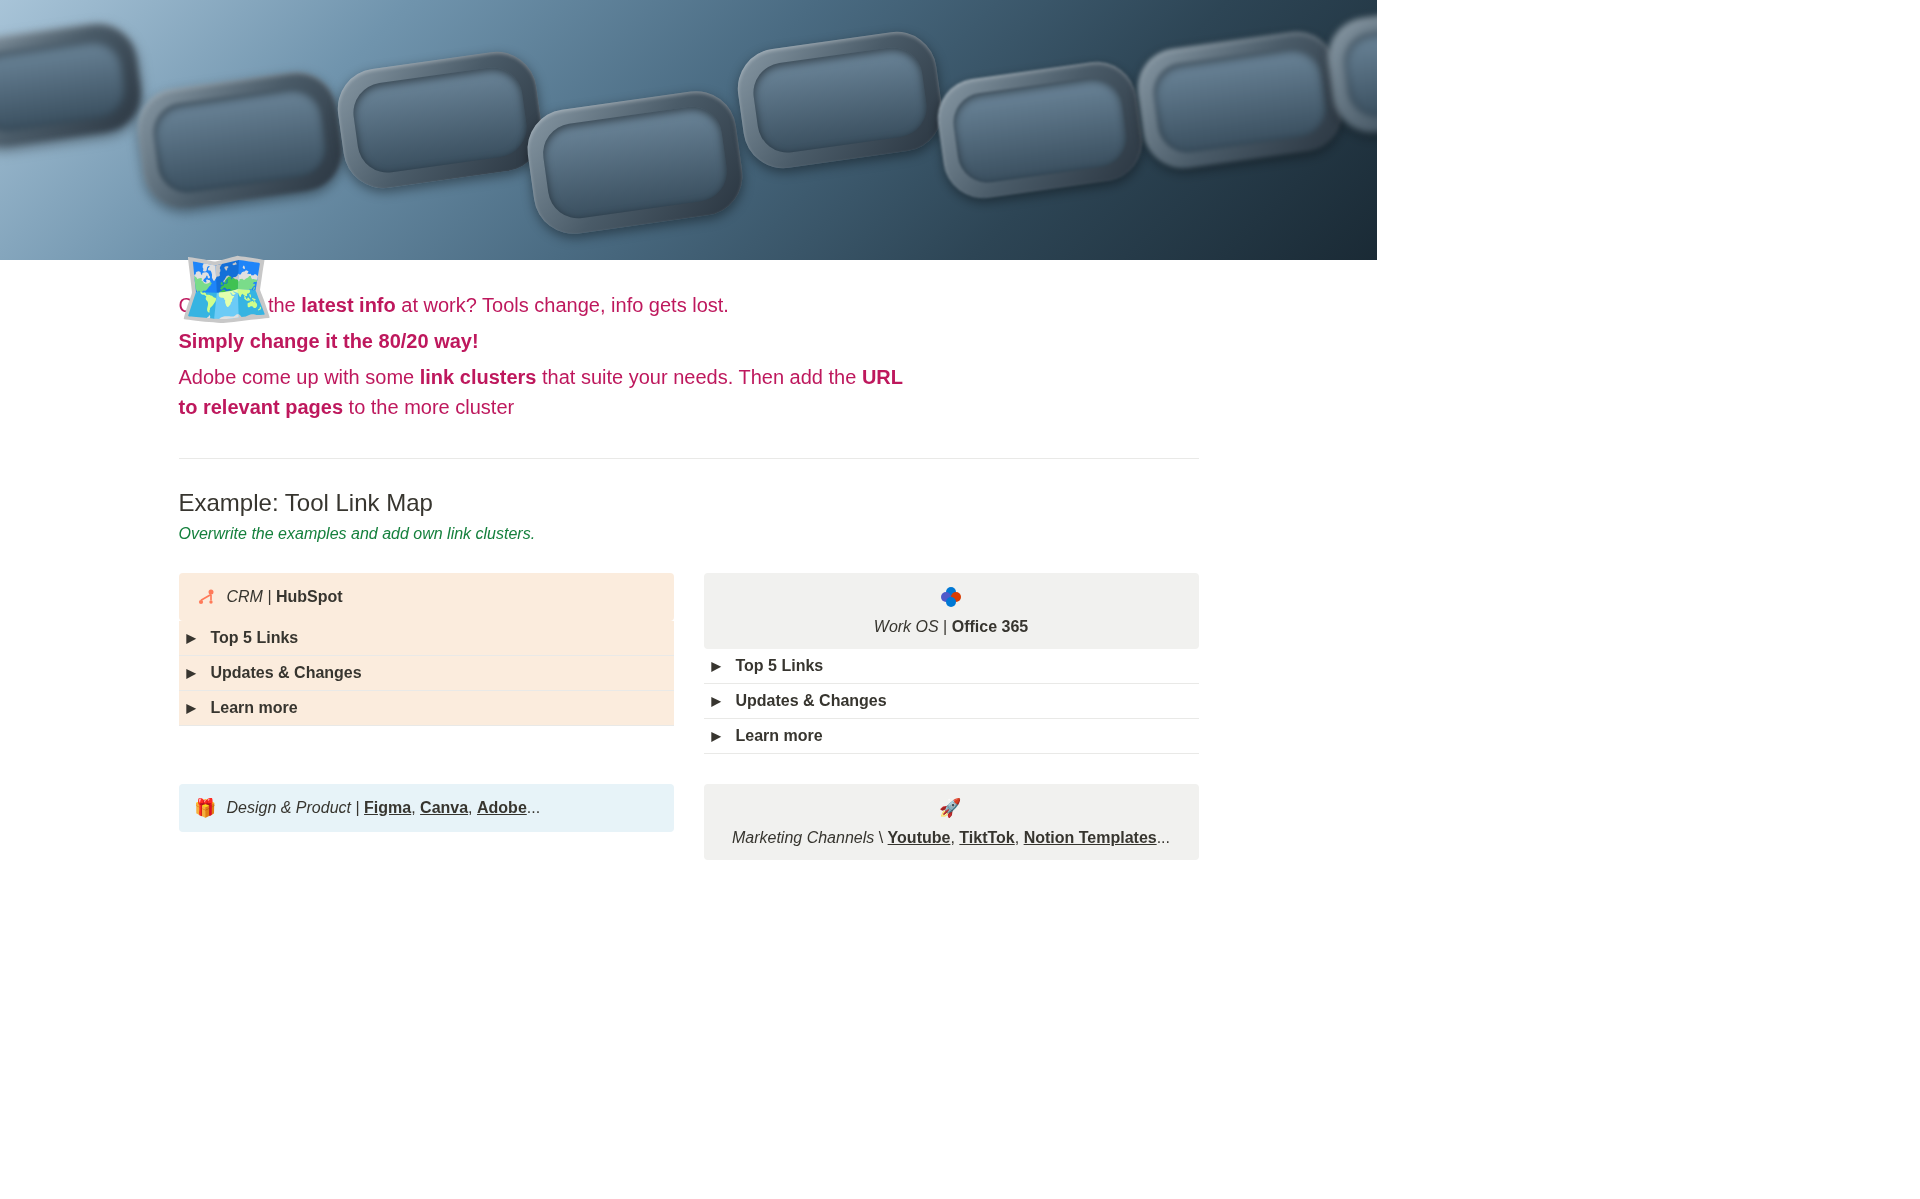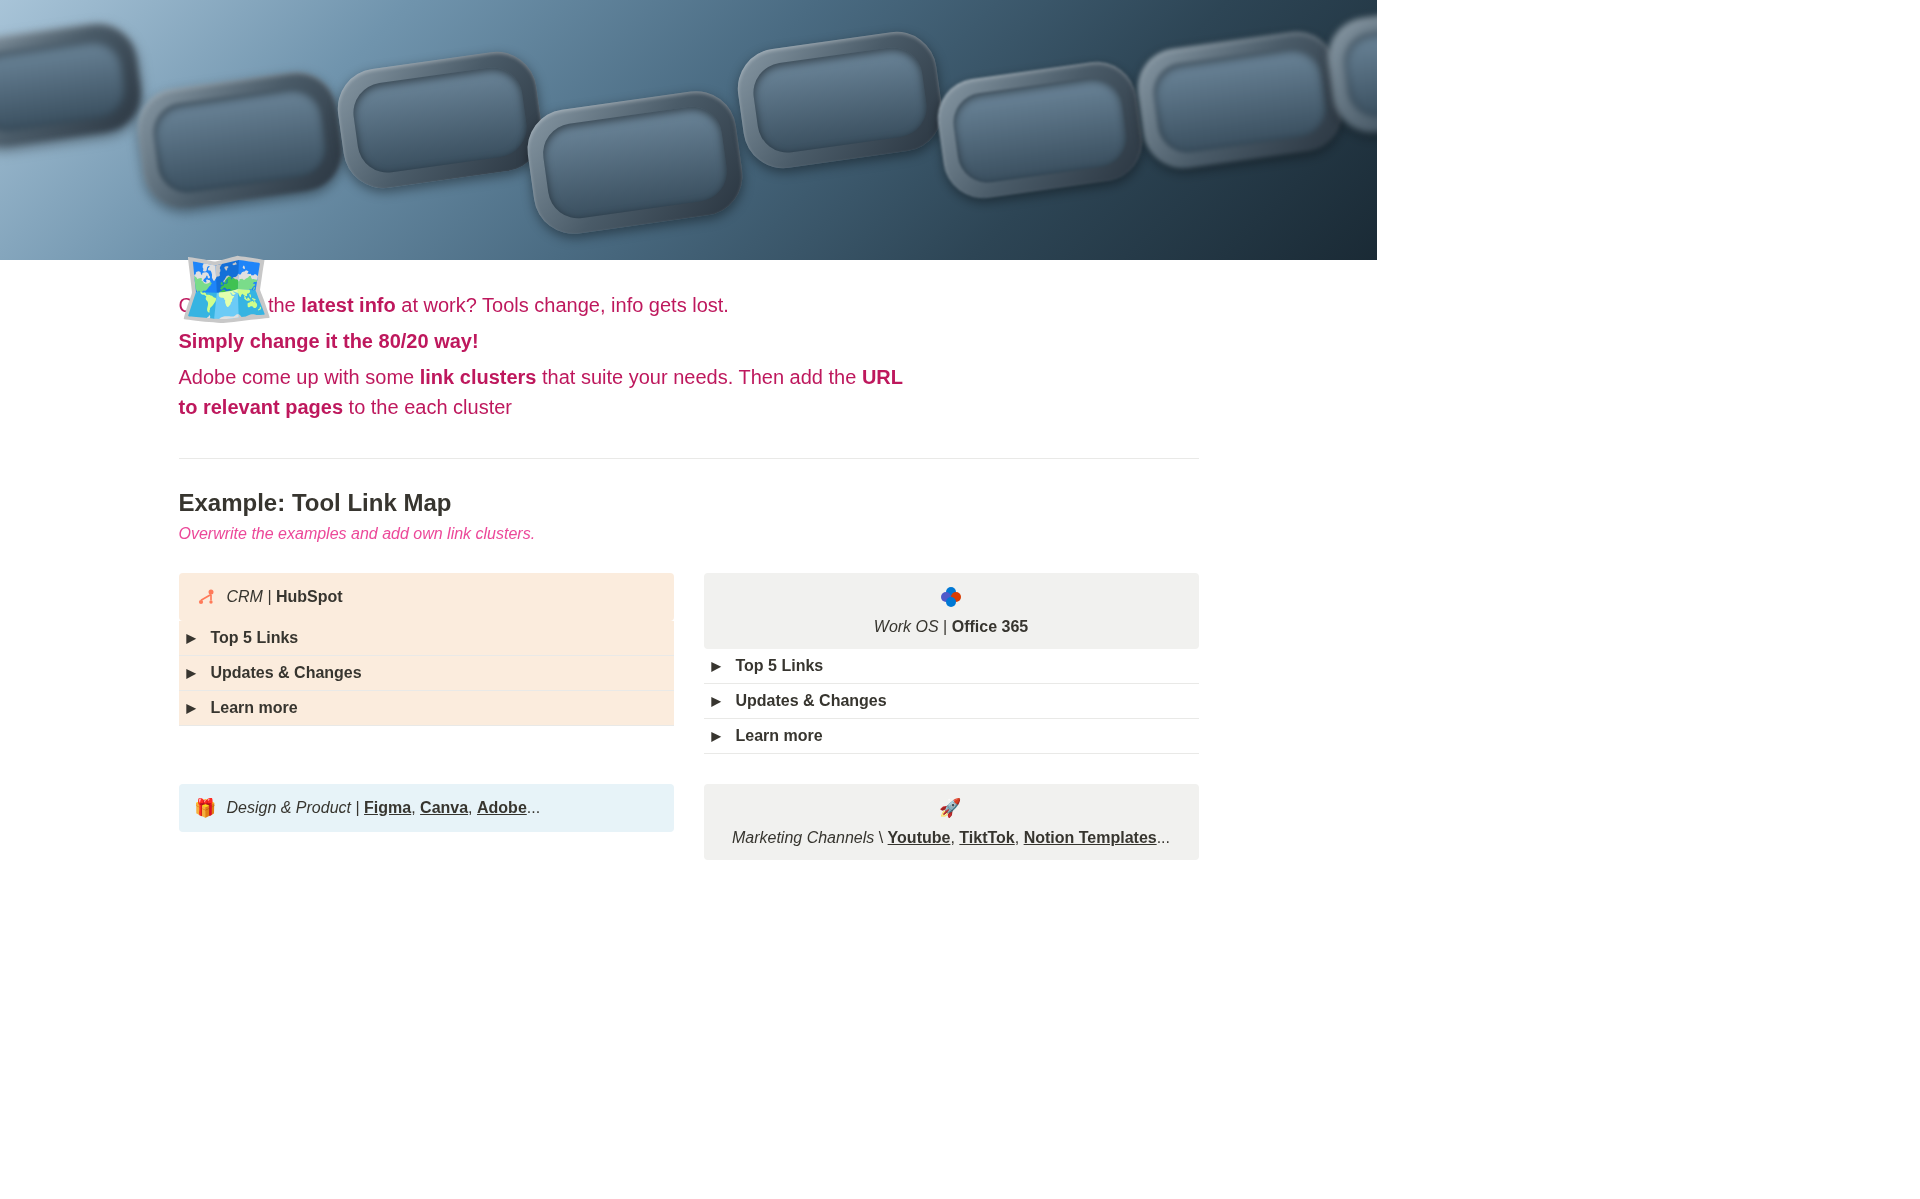--- a/index.html
+++ b/index.html
@@ -122,29 +122,29 @@
     }
     
     .divider {
       height: 1px;
       background: #e9e9e7;
       margin: 20px 0 30px 0;
     }
     
     .section-title {
       font-size: 24px;
-      font-weight: 700;
+      font-weight: 400;
       color: #37352f;
       margin-bottom: 8px;
     }
     
     .section-subtitle {
       font-size: 16px;
       font-style: italic;
-      color: #ec4899;
+      color: #15803d;
       margin-bottom: 30px;
     }
     
     .clusters-grid {
       display: grid;
       grid-template-columns: 1fr 1fr;
       gap: 30px;
     }
     
     .cluster {
@@ -262,21 +262,21 @@
 
   <div class="intro-section">
     <div class="intro-left">
       <p>
         <span>Can't find the </span><strong>latest info</strong><span> at work? Tools change, info gets lost.</span>
       </p>
       <p>
         <strong>Simply change it the 80/20 way!</strong>
       </p>
       <p>
-        <span>Adobe come up with some </span><strong>link clusters</strong><span> that suite your needs. Then add the </span><strong>URL to relevant pages</strong><span> to the each cluster</span>
+        <span>Adobe come up with some </span><strong>link clusters</strong><span> that suite your needs. Then add the </span><strong>URL to relevant pages</strong><span> to the more cluster</span>
       </p>
     </div>
 
   </div>
 
   <div class="divider"></div>
 
   <h2 class="section-title">Example: Tool Link Map</h2>
   <p class="section-subtitle">Overwrite the examples and add own link clusters.</p>
 

